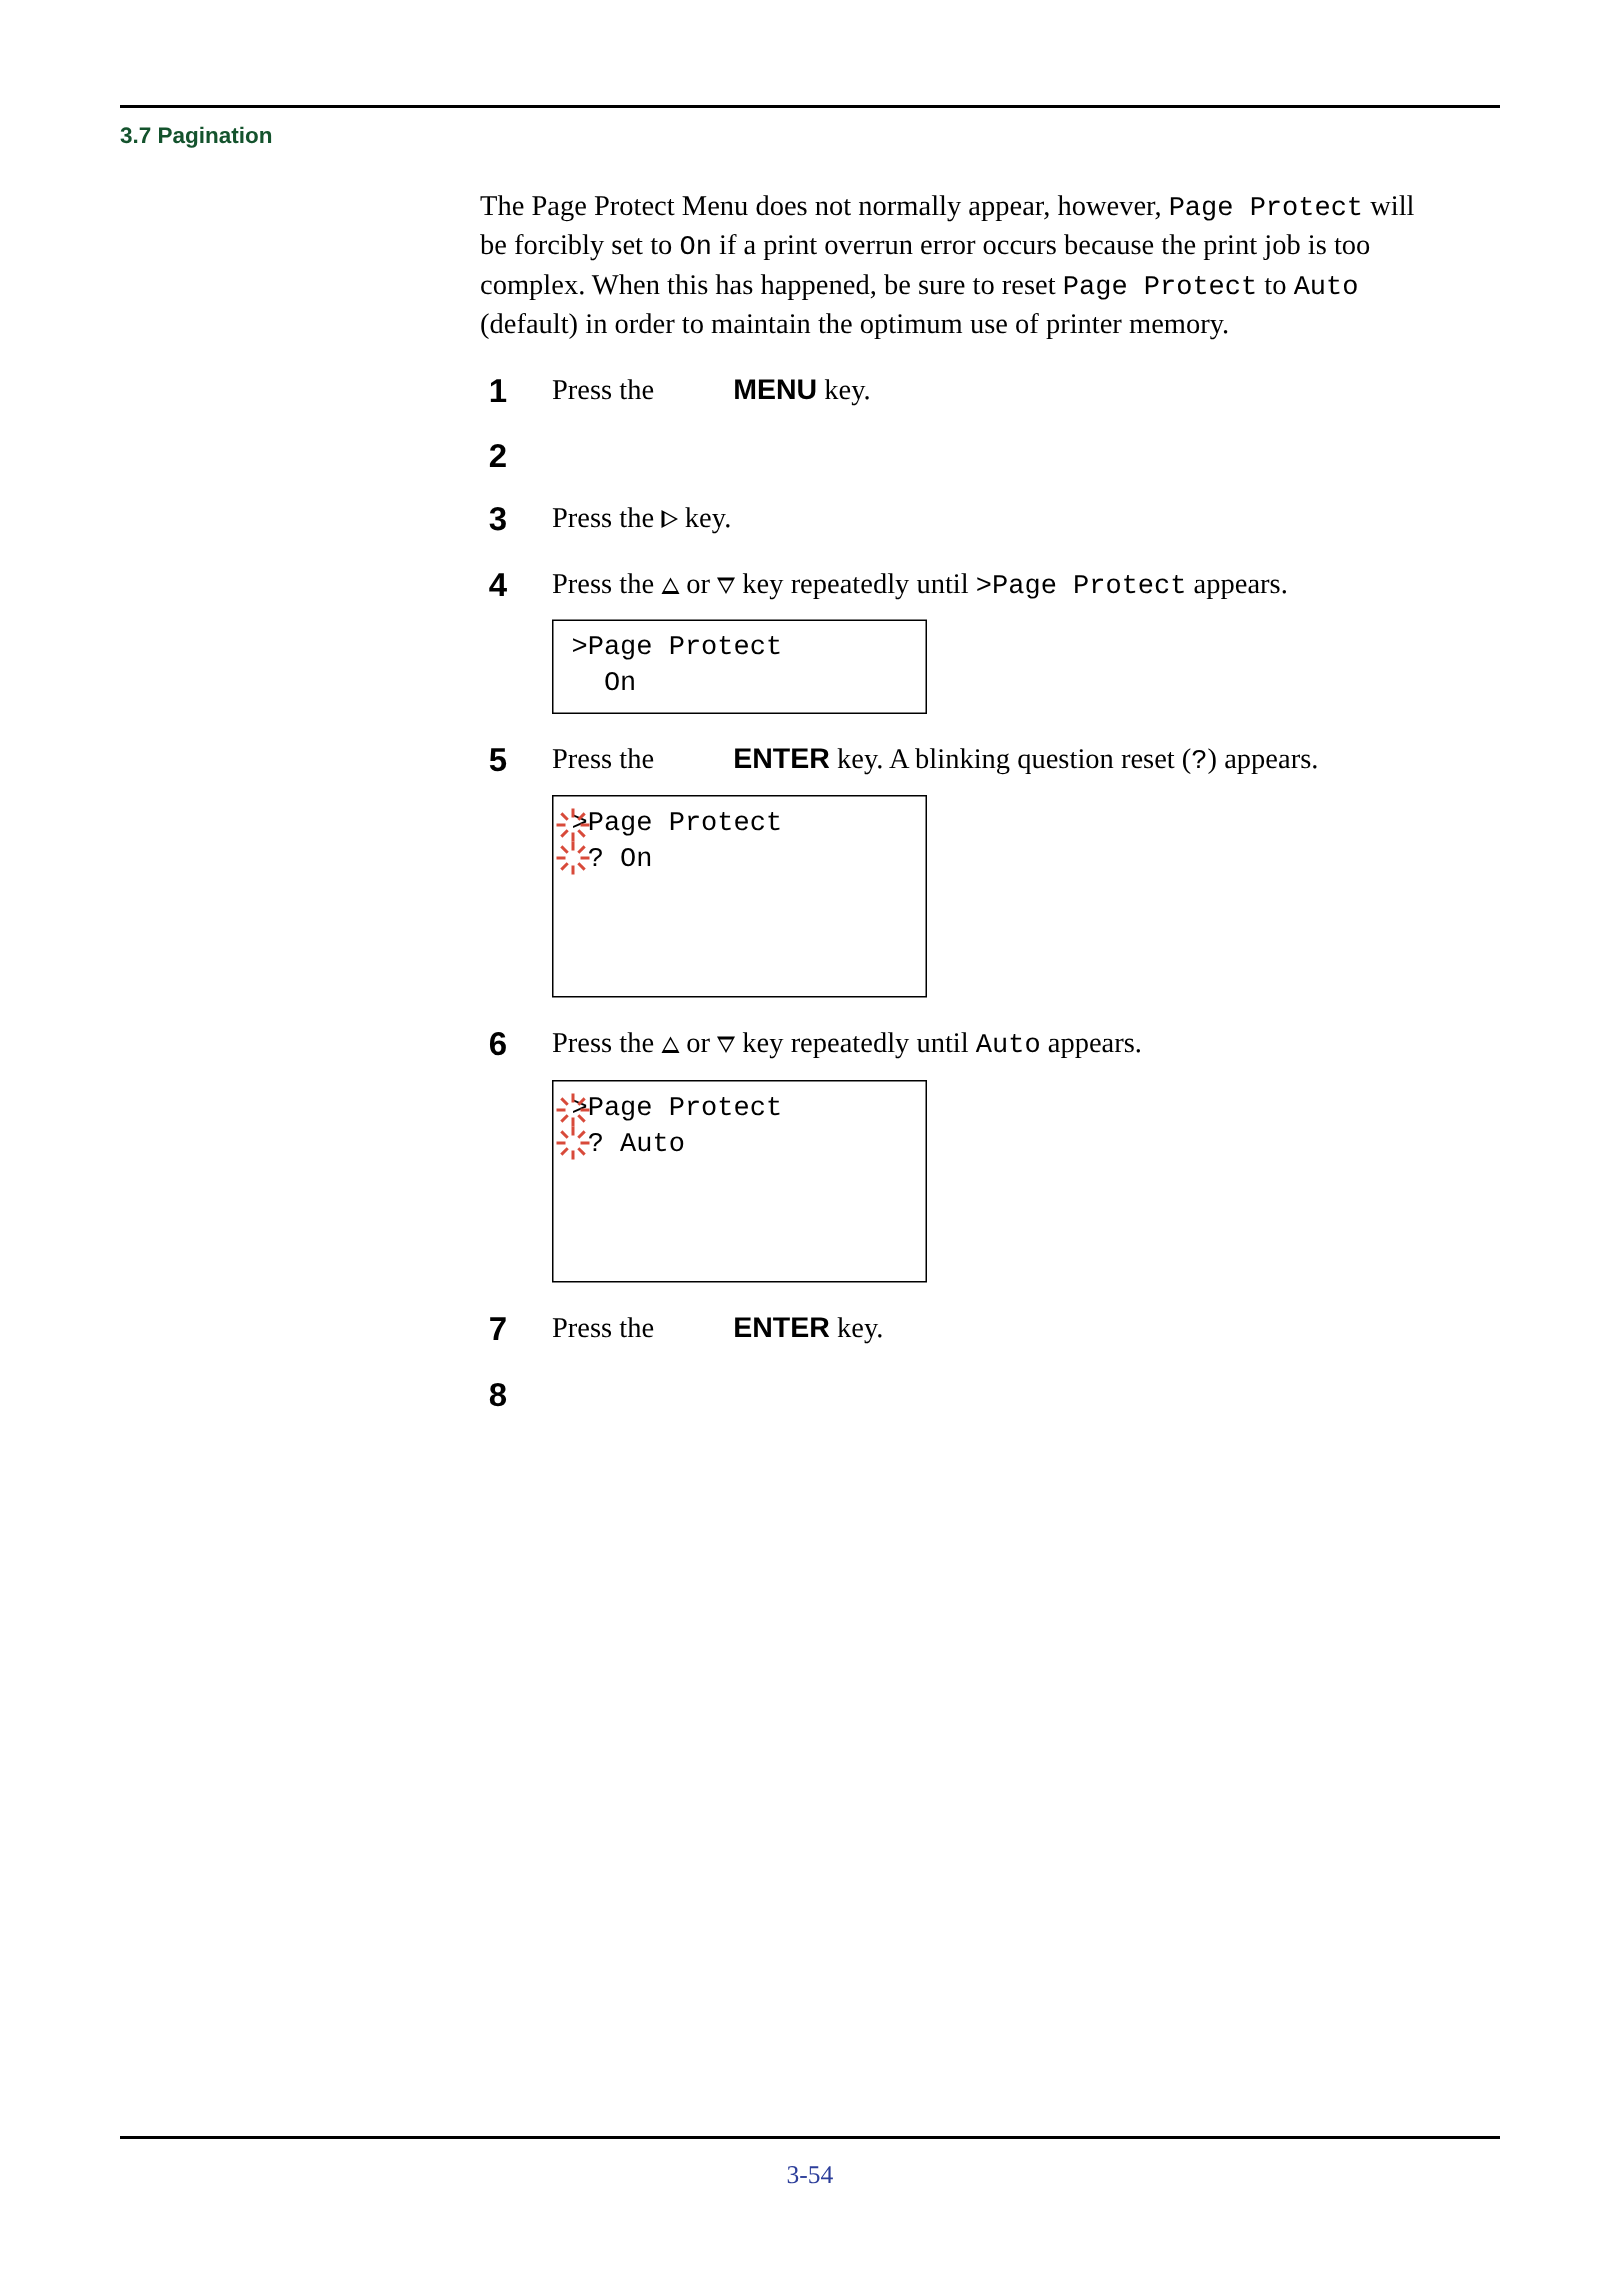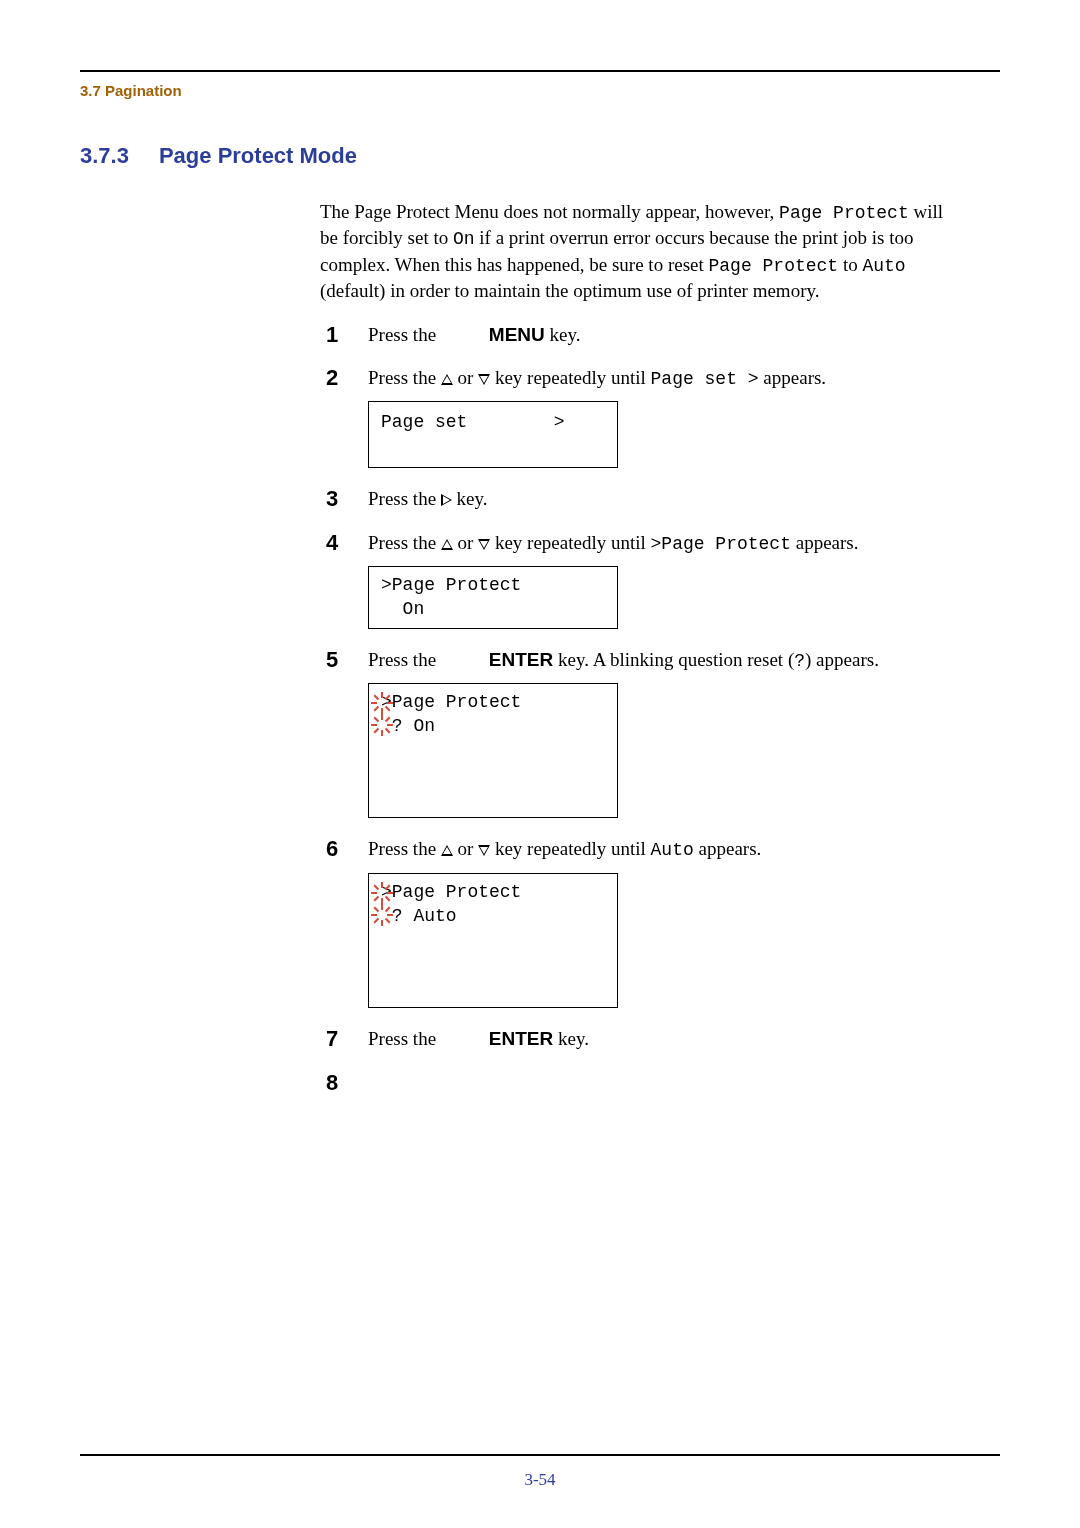--- a/index.html
+++ b/index.html
@@ -16,22 +16,22 @@
     padding: 70px 80px 50px 80px;
   }
   .top-rule {
     border-top: 2px solid #000;
     margin-bottom: 10px;
   }
   .header-bar {
     font-family: Arial, Helvetica, sans-serif;
     font-size: 15px;
     font-weight: 700;
-    color: #a16207;
-    margin-bottom: 44px;
+    color: #14532d;
+    margin-bottom: 26px;
   }
   .section-line {
     display: flex;
     gap: 30px;
     font-family: Arial, Helvetica, sans-serif;
     font-size: 22px;
     font-weight: 700;
     color: #2c3e9a;
     margin-bottom: 30px;
   }
@@ -137,63 +137,54 @@
   .cursor-burst span:nth-child(2){ transform: rotate(45deg); }
   .cursor-burst span:nth-child(3){ transform: rotate(90deg); }
   .cursor-burst span:nth-child(4){ transform: rotate(135deg); }
   .cursor-burst span:nth-child(5){ transform: rotate(180deg); }
   .cursor-burst span:nth-child(6){ transform: rotate(225deg); }
   .cursor-burst span:nth-child(7){ transform: rotate(270deg); }
   .cursor-burst span:nth-child(8){ transform: rotate(315deg); }
   .footer {
     position: absolute;
     left: 80px; right: 80px;
-    bottom: 38px;
+    bottom: 68px;
   }
   .footer-rule { border-top: 2px solid #000; margin-bottom: 14px; }
   .footer-num {
     text-align: center;
     font-size: 17px;
     color: #2c3e9a;
     font-family: "Times New Roman", Times, serif;
   }
 </style>
 </head>
 <body>
 
 <div class="page">
 
   <div class="top-rule"></div>
   <div class="header-bar">3.7 Pagination</div>
 
-  <div class="section-line">
-    <span>3.7.3</span>
-    <span>Page Protect Mode</span>
-  </div>
 
   <div class="intro-block">
     <span>The Page Protect Menu does not normally appear, however, </span><span class="mono">Page Protect</span><span> will be forcibly set to </span><span class="mono">On</span><span> if a print overrun error occurs because the print job is too complex. When this has happened, be sure to reset </span><span class="mono">Page  Protect</span><span> to </span><span class="mono">Auto</span><span> (default) in order to maintain the optimum use of printer memory.</span>
   </div>
 
   <div class="steps">
 
     <div class="step">
       <div class="step-num">1</div>
       <div class="step-body">
         <span>Press the </span><span class="bold-sans">MENU</span><span> key.</span>
       </div>
     </div>
 
     <div class="step">
       <div class="step-num">2</div>
-      <div class="step-body">
-        <span>Press the </span><span class="tri-up"></span><span> or </span><span class="tri-down"></span><span> key repeatedly until </span><span class="mono">Page set  &gt;</span><span> appears.</span>
-        <div class="lcd">Page set        &gt;
- </div>
-      </div>
     </div>
 
     <div class="step">
       <div class="step-num">3</div>
       <div class="step-body">
         <span>Press the </span><span class="tri-right"></span><span> key.</span>
       </div>
     </div>
 
     <div class="step">

